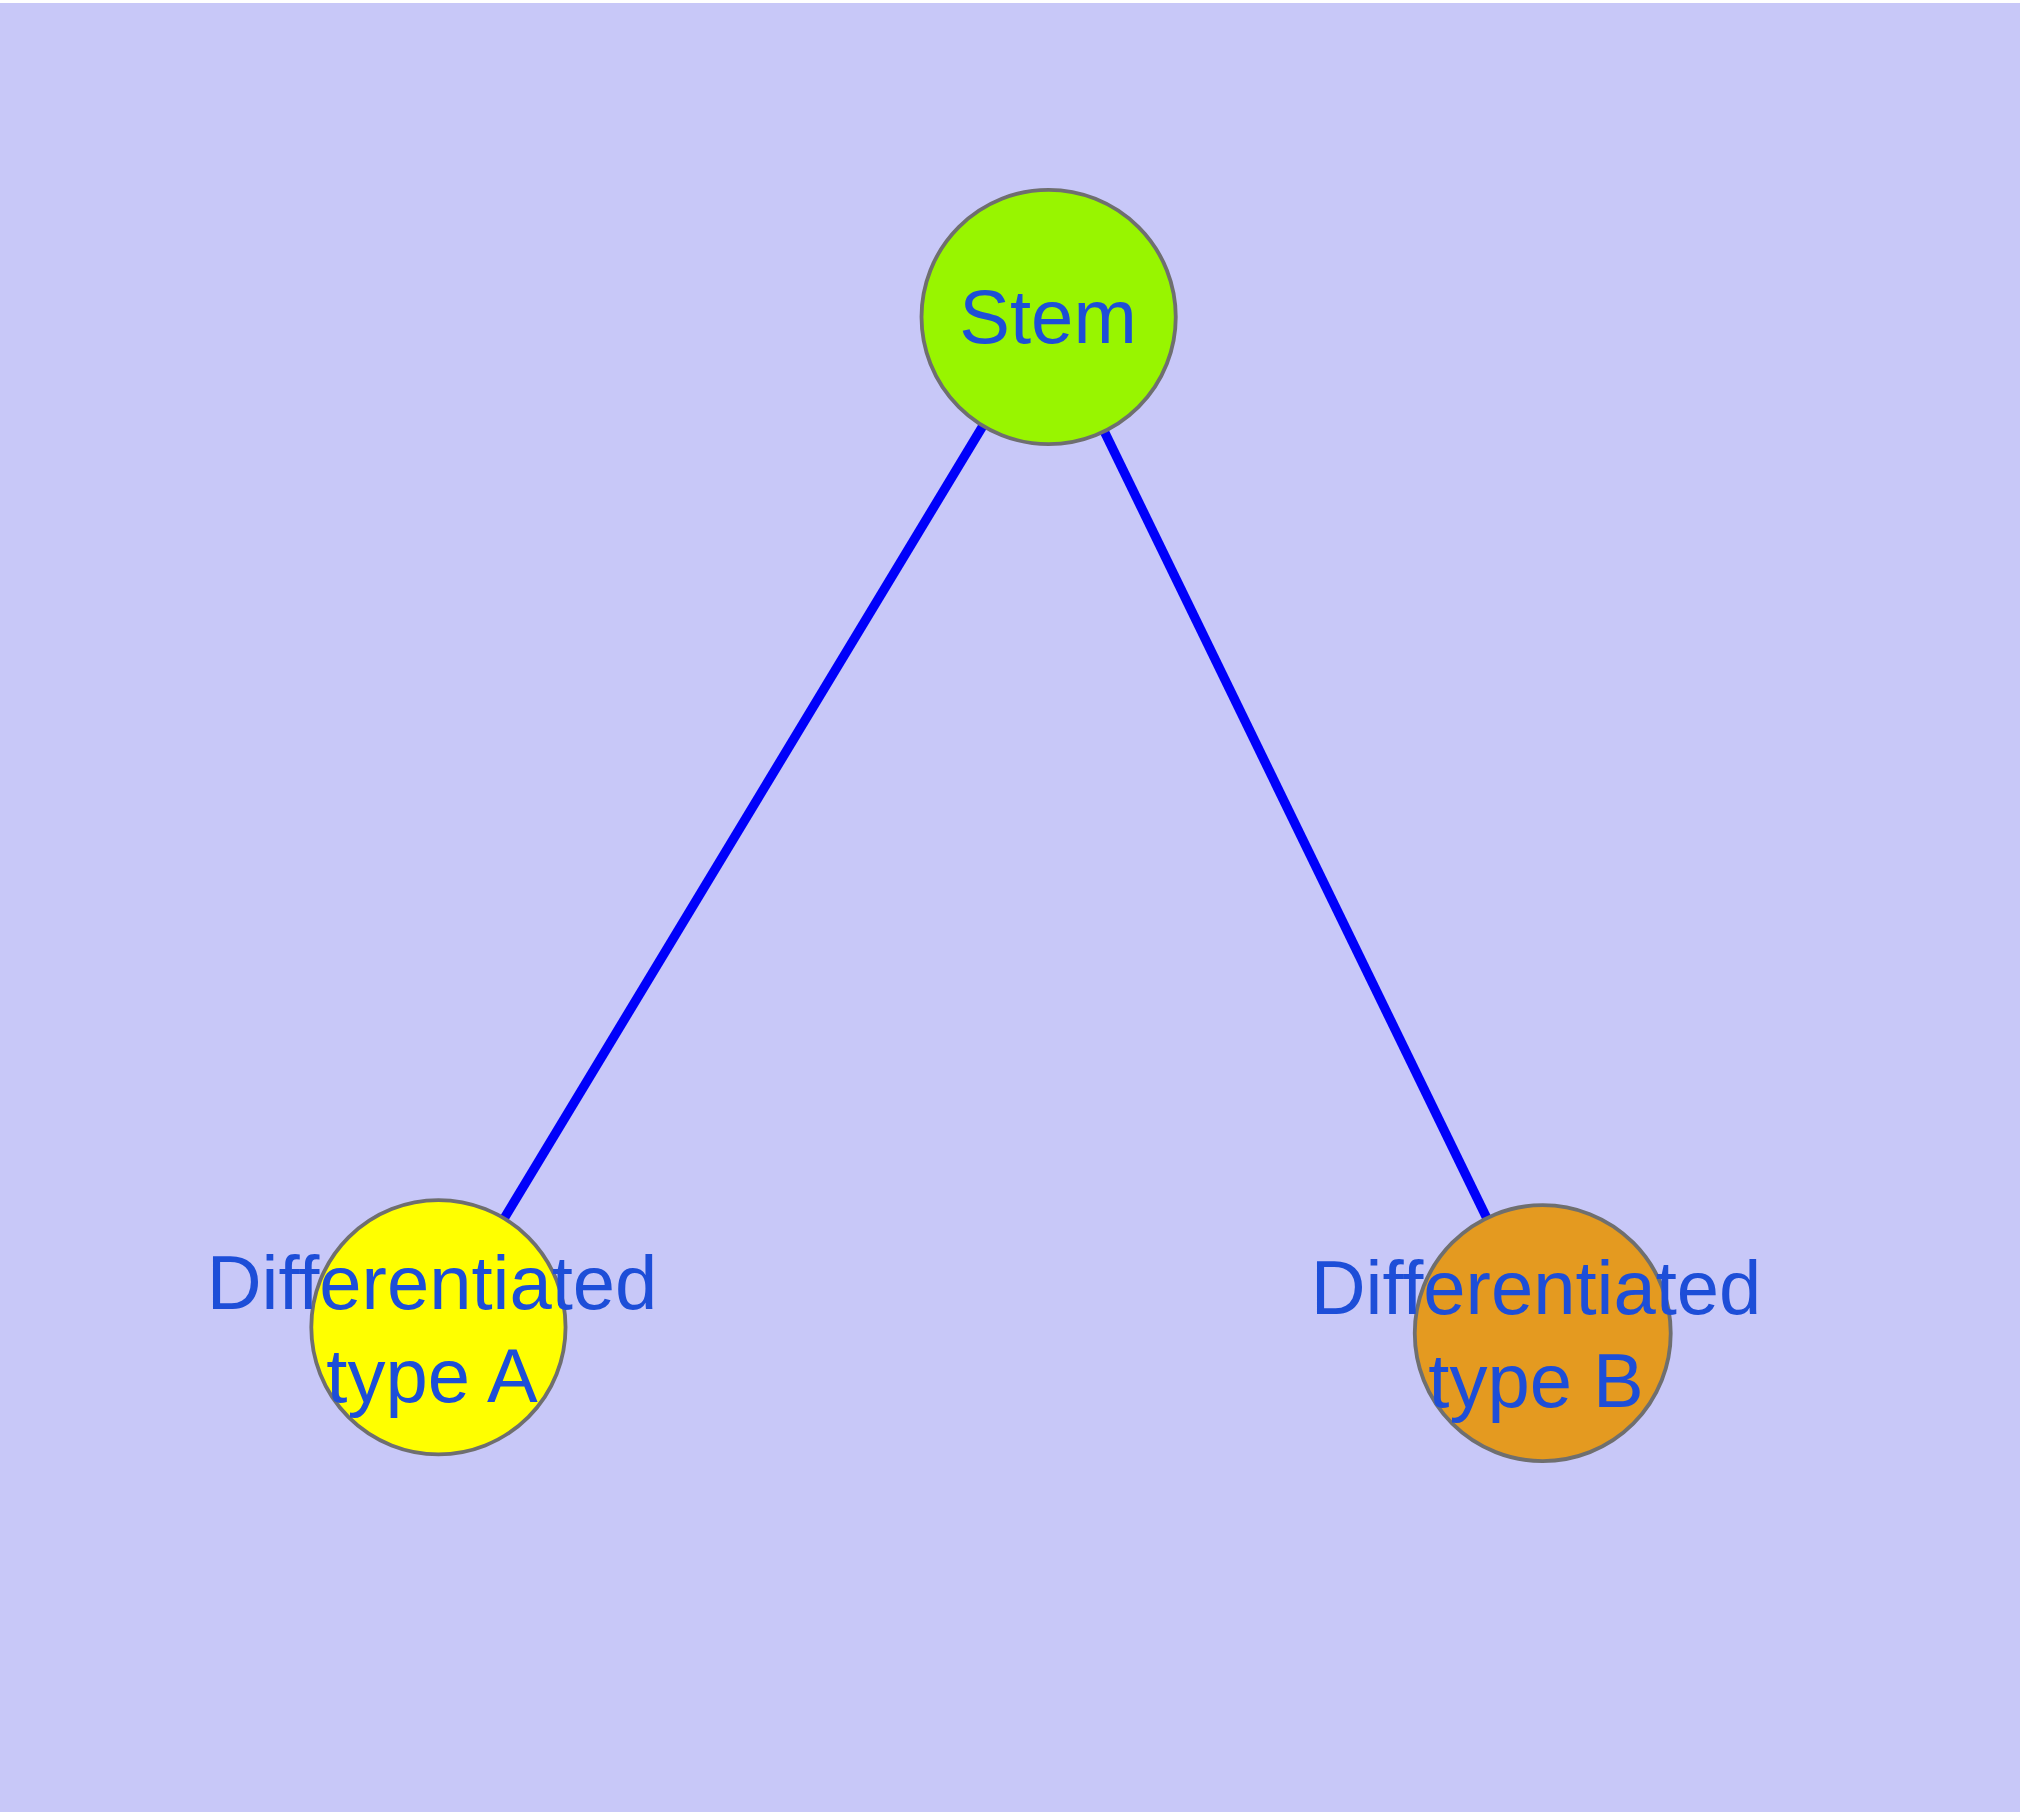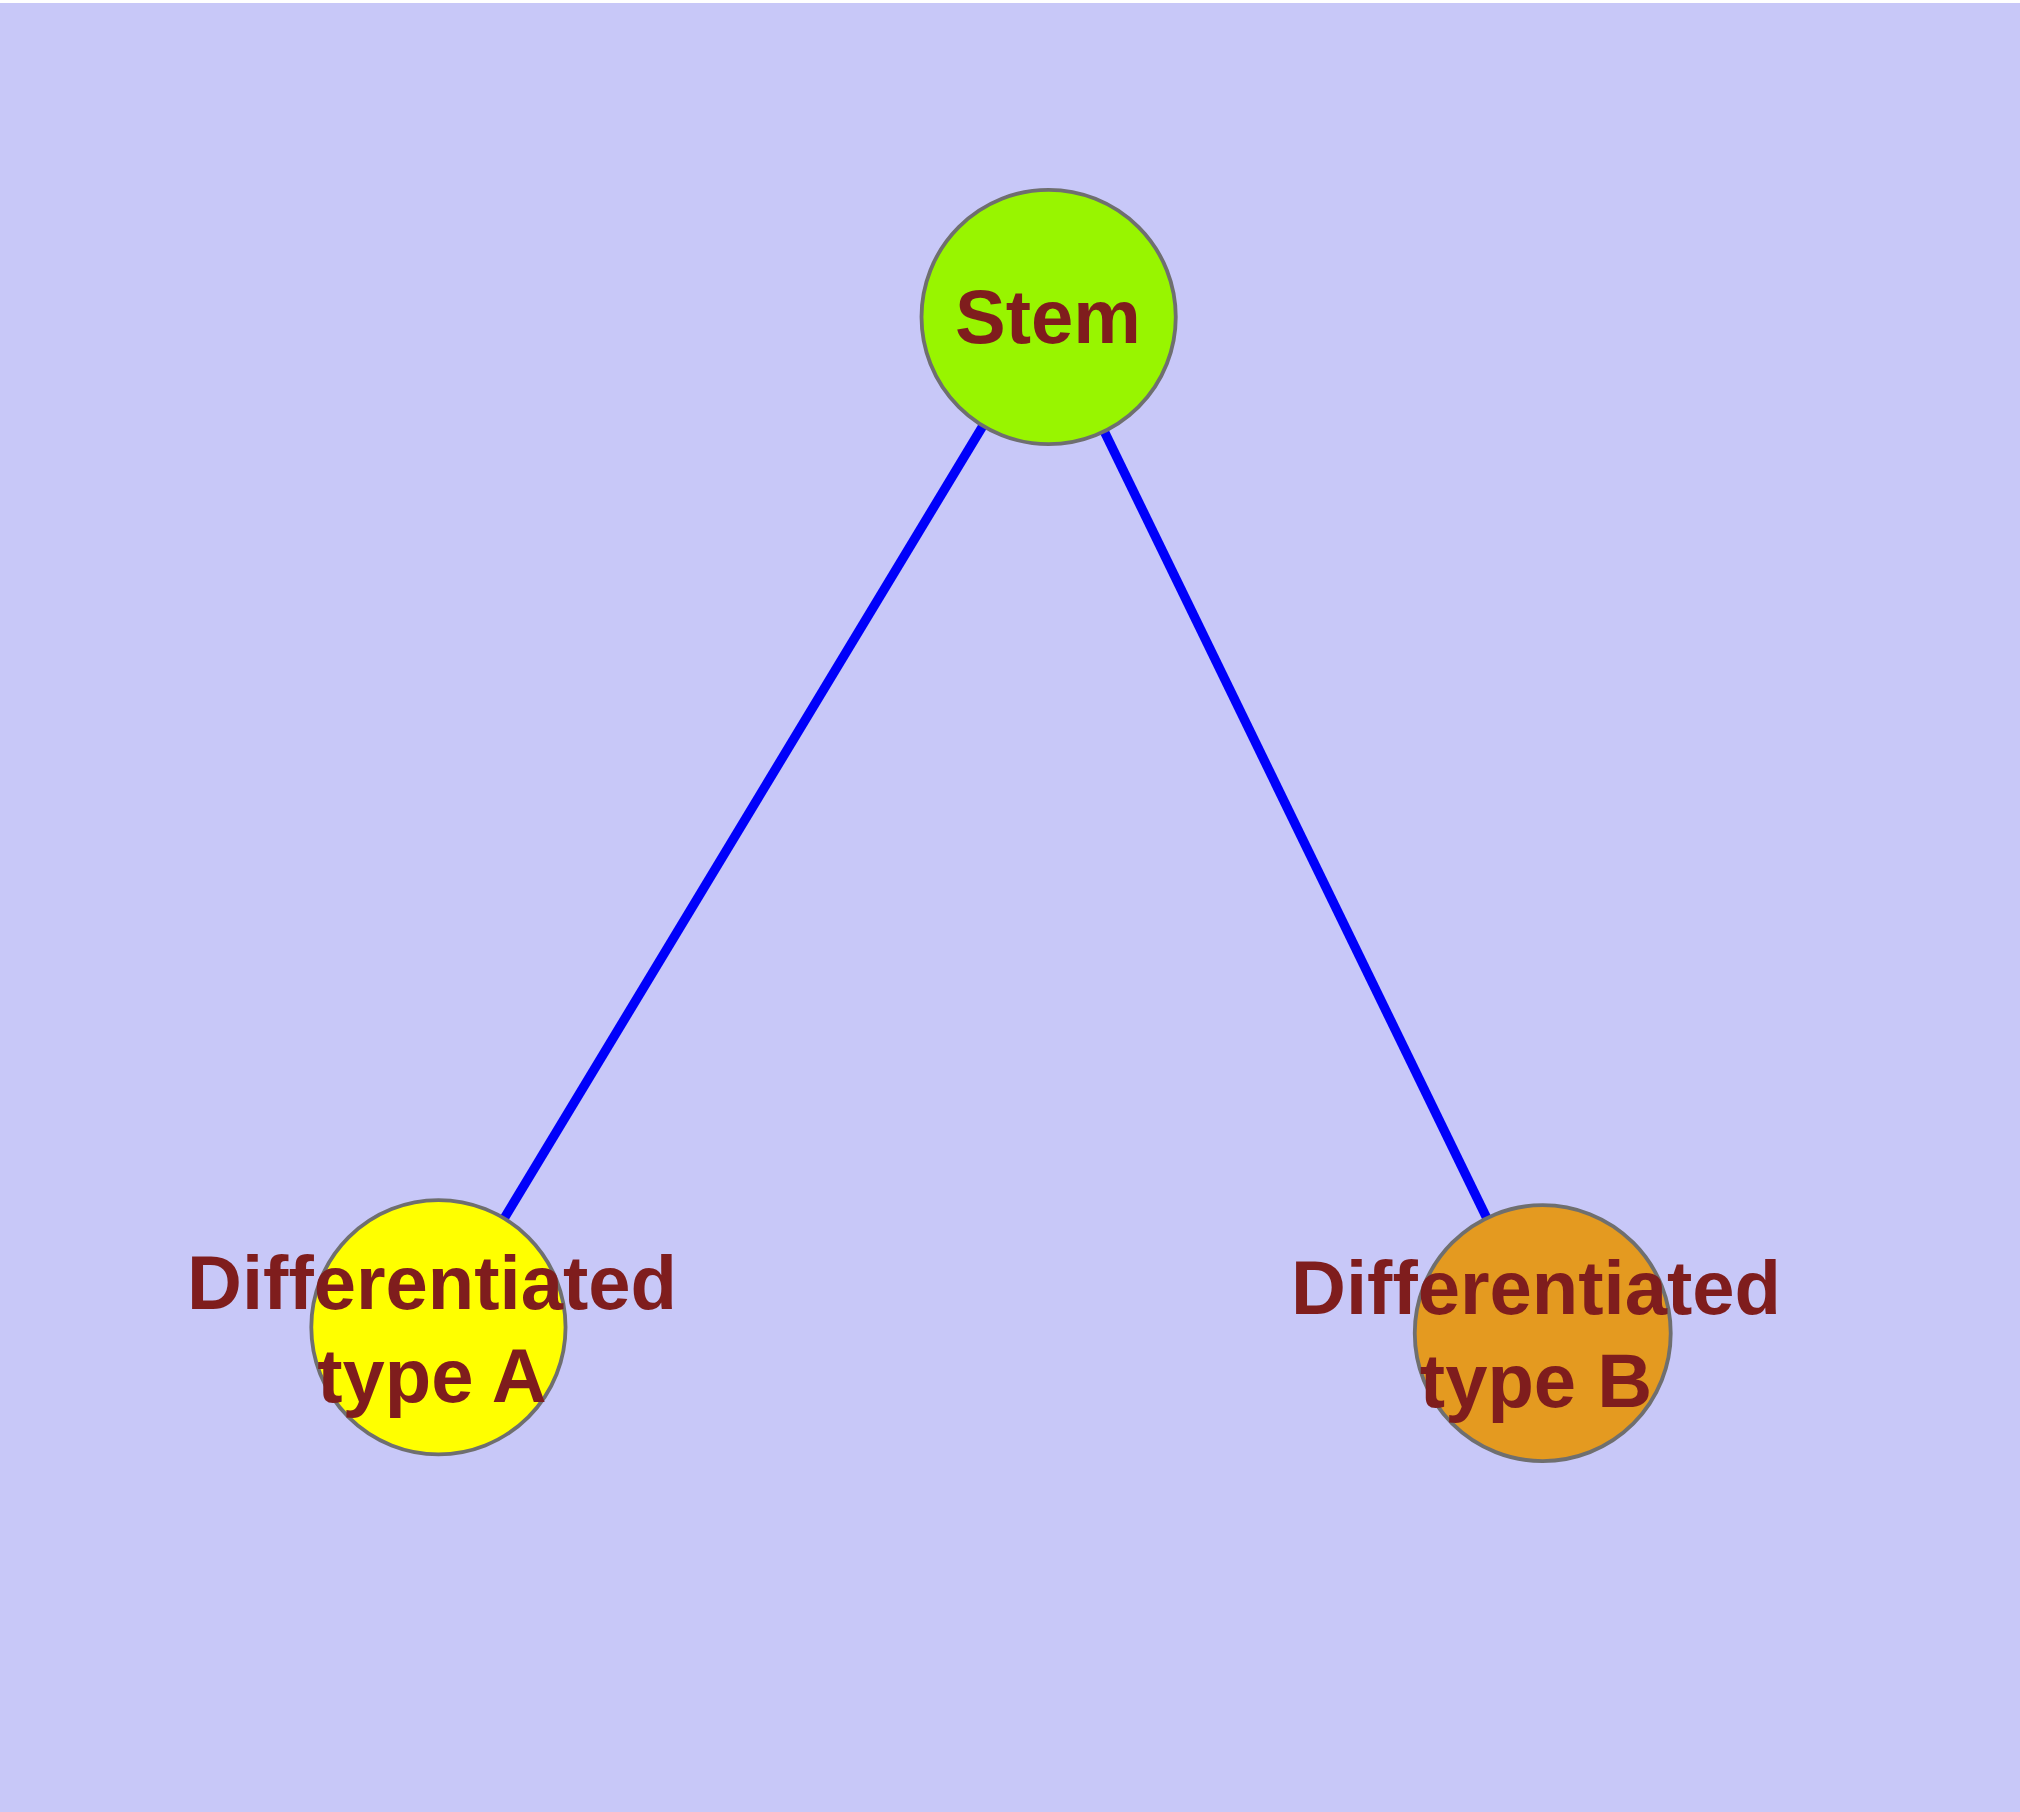--- a/index.html
+++ b/index.html
@@ -24,24 +24,24 @@
   line.edge {
     stroke-width: 11;
   }
   circle.node {
     stroke: #6F6F6F;
     stroke-width: 4.5;
   }
   .node-label {
     position: absolute;
     transform: translate(-50%, -50%);
-    font-weight: bold;
+    font-weight: normal;
     font-size: 76px;
     line-height: 93px;
-    color: #7f1d1d;
+    color: #1d4ed8;
     text-align: center;
     white-space: pre-line;
   }
   #label-stem { left: 1048px; top: 316px; }
   #label-a    { left: 432px;  top: 1329px; }
   #label-b    { left: 1536px; top: 1334px; }
 </style>
 </head>
 <body>
 

